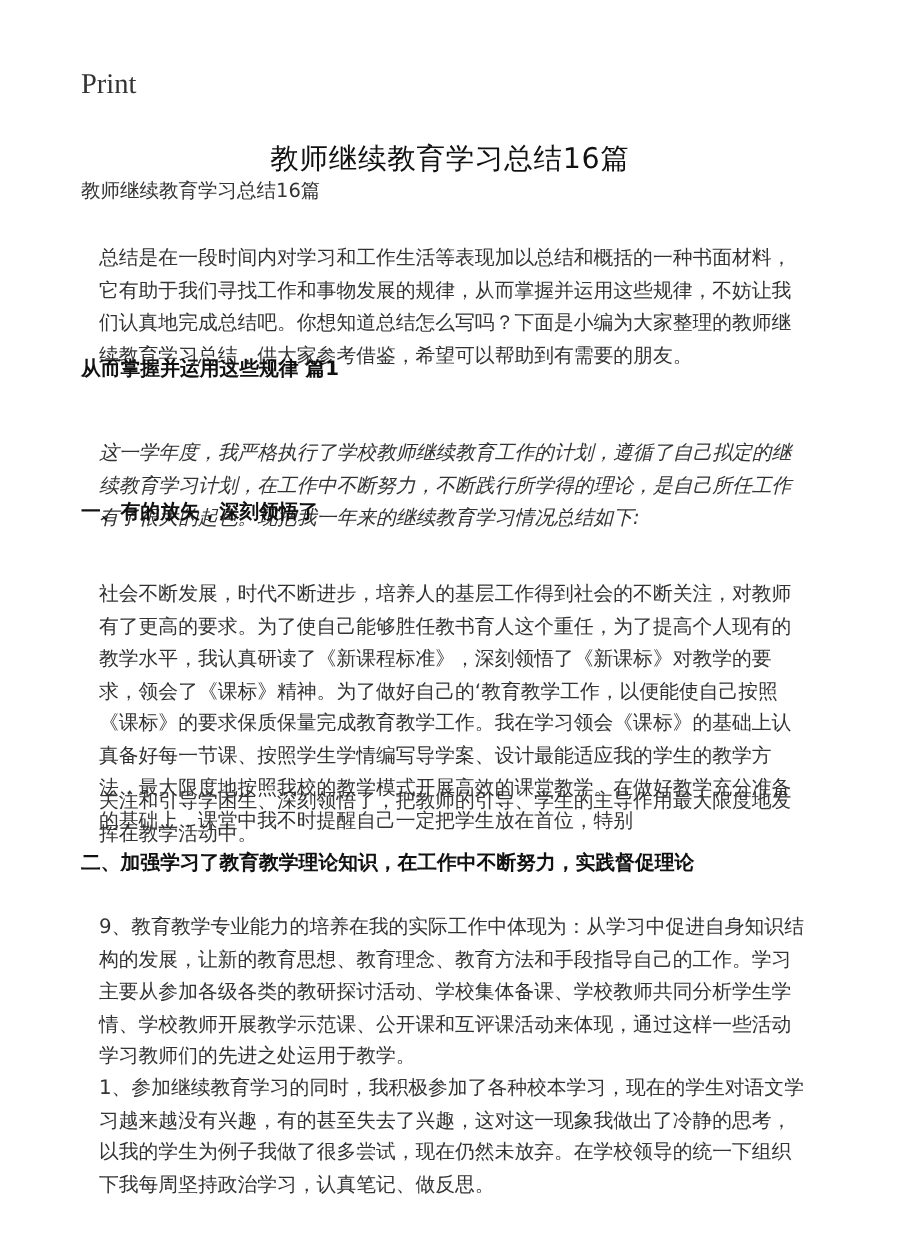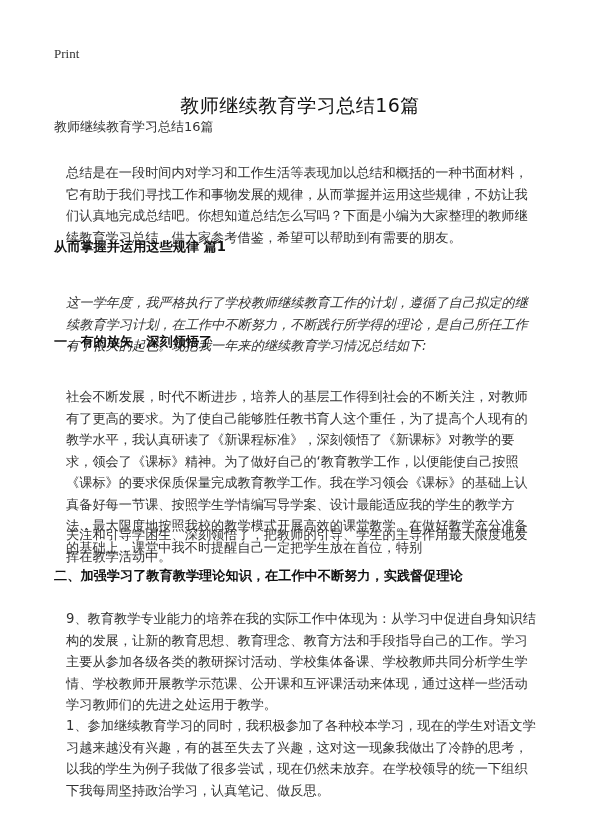--- a/index.html
+++ b/index.html
@@ -4,21 +4,21 @@
   <style>
     html, body { margin: 0; padding: 0; background: #ffffff; }
     body {
       width: 600px; height: 828px; overflow: hidden;
       font-family: "DejaVu Sans", sans-serif;
       color: #222222;
       position: relative;
     }
     .print {
       position: absolute; left: 54px; top: 46px;
-      font-family: "Liberation Serif", serif; font-size: 13px; color: #333;
+      font-family: "Liberation Serif", serif; font-size: 19px; color: #333;
     }
     .title {
       position: absolute; left: 0; width: 600px; top: 80px;
       text-align: center; font-size: 19px; font-weight: normal; color: #111;
       letter-spacing: 0.5px;
     }
     .subtitle {
       position: absolute; left: 54px; top: 118px;
       font-size: 13px; color: #333;
     }

